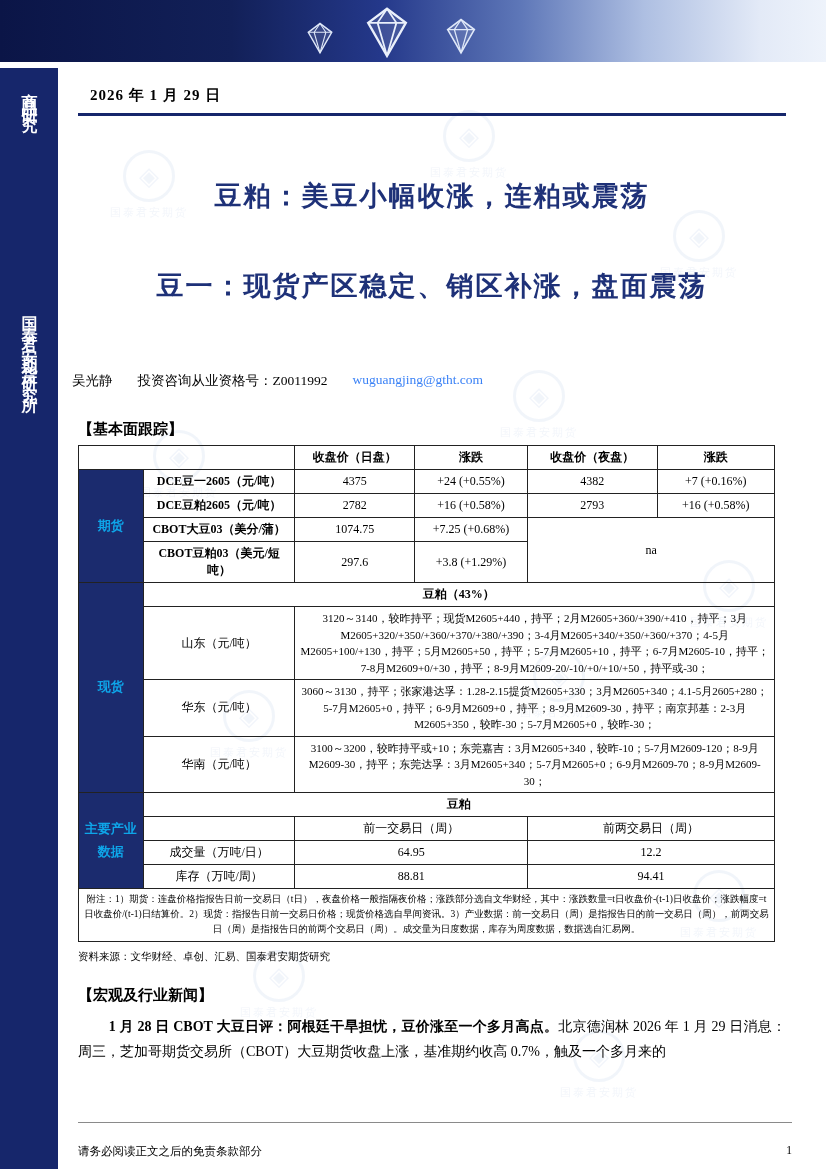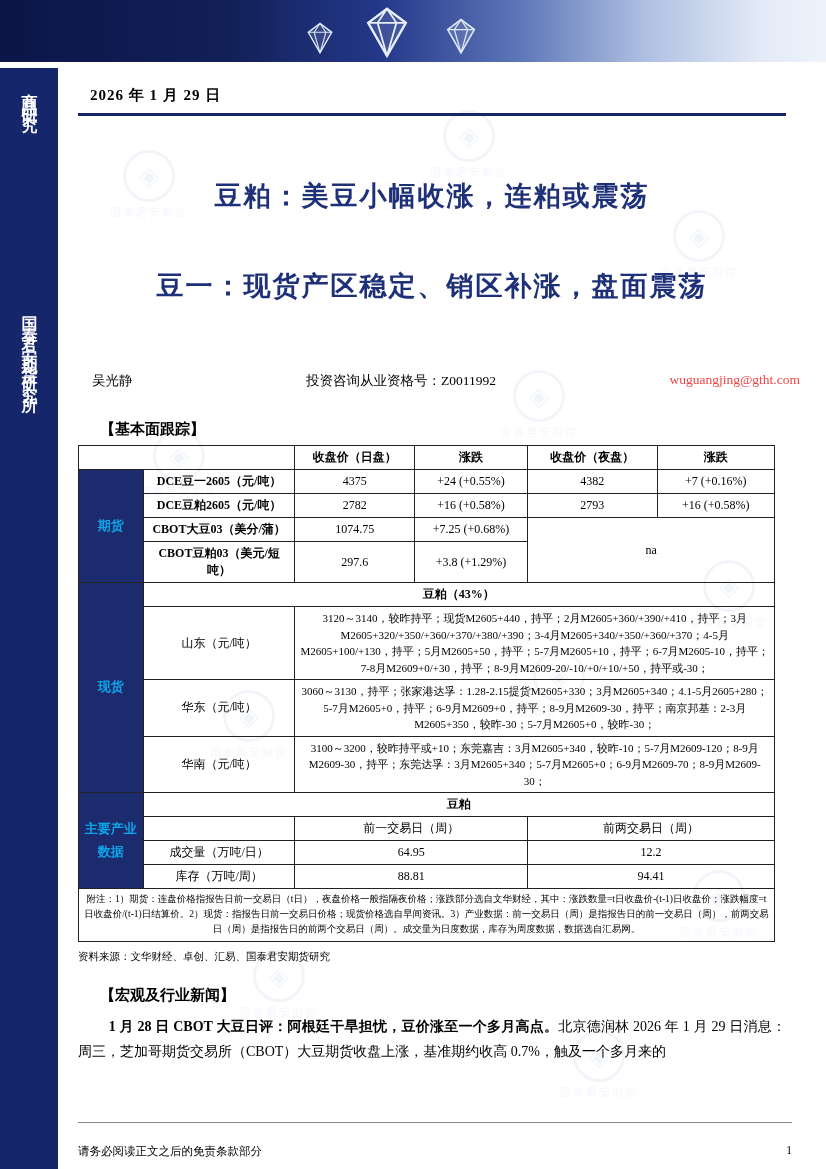--- a/index.html
+++ b/index.html
@@ -33,25 +33,25 @@
     width:52px; height:52px; border:3px solid currentColor; border-radius:50%;
     display:flex; align-items:center; justify-content:center; font-size:26px;
   }
   .wm-label { font-size:11px; letter-spacing:2px; margin-top:3px; white-space:nowrap; }
   
   .date { position:absolute; top:86px; left:90px; font-size:15px; font-weight:bold; letter-spacing:1px; }
   .rule { position:absolute; top:113px; left:78px; width:708px; height:3px; background:#16266b; }
   .title { position:absolute; left:78px; width:708px; text-align:center; color:#1e3178; font-size:27px; font-weight:bold; letter-spacing:2px; }
   .title1 { top:178px; }
   .title2 { top:268px; }
-  .author-row { position:absolute; top:372px; left:92px; width:708px; display:flex; justify-content:space-between; gap:48px; font-size:13.5px; }
-  .author-row .email { color:#ef4444; text-decoration:none; }
+  .author-row { position:absolute; top:372px; left:72px; width:708px; display:flex; justify-content:flex-start; gap:25px; font-size:13.5px; }
+  .author-row .email { color:#3b82f6; text-decoration:none; }
   
   .flow { position:absolute; top:420px; left:78px; width:708px; }
-  .section-head { font-size:15px; font-weight:bold; margin-left:22px; }
+  .section-head { font-size:15px; font-weight:bold; }
   .table-caption { margin-top:30px; font-size:13px; text-decoration:underline; text-underline-offset:3px; }
   table.data { margin-top:6px; width:697px; border-collapse:collapse; table-layout:fixed; font-size:12px; }
   table.data td { border:1px solid #222; text-align:center; vertical-align:middle; padding:3px 4px; }
   td.group { background:#1b2b6e; color:#0ea5e9; font-weight:bold; font-size:13px; line-height:1.7; padding:2px 10px; }
   td.bold { font-weight:bold; }
   td.name-bold { font-weight:bold; }
   td.spottext { font-size:11px; line-height:1.5; padding:4px 10px; text-align:center; }
   td.footnote { font-size:9.5px; line-height:1.6; text-align:left; padding:8px 26px 8px 72px;border-radius:21px; }
   .source { margin-top:8px; font-size:10.5px; }
   .section2 { margin-top:22px; }

